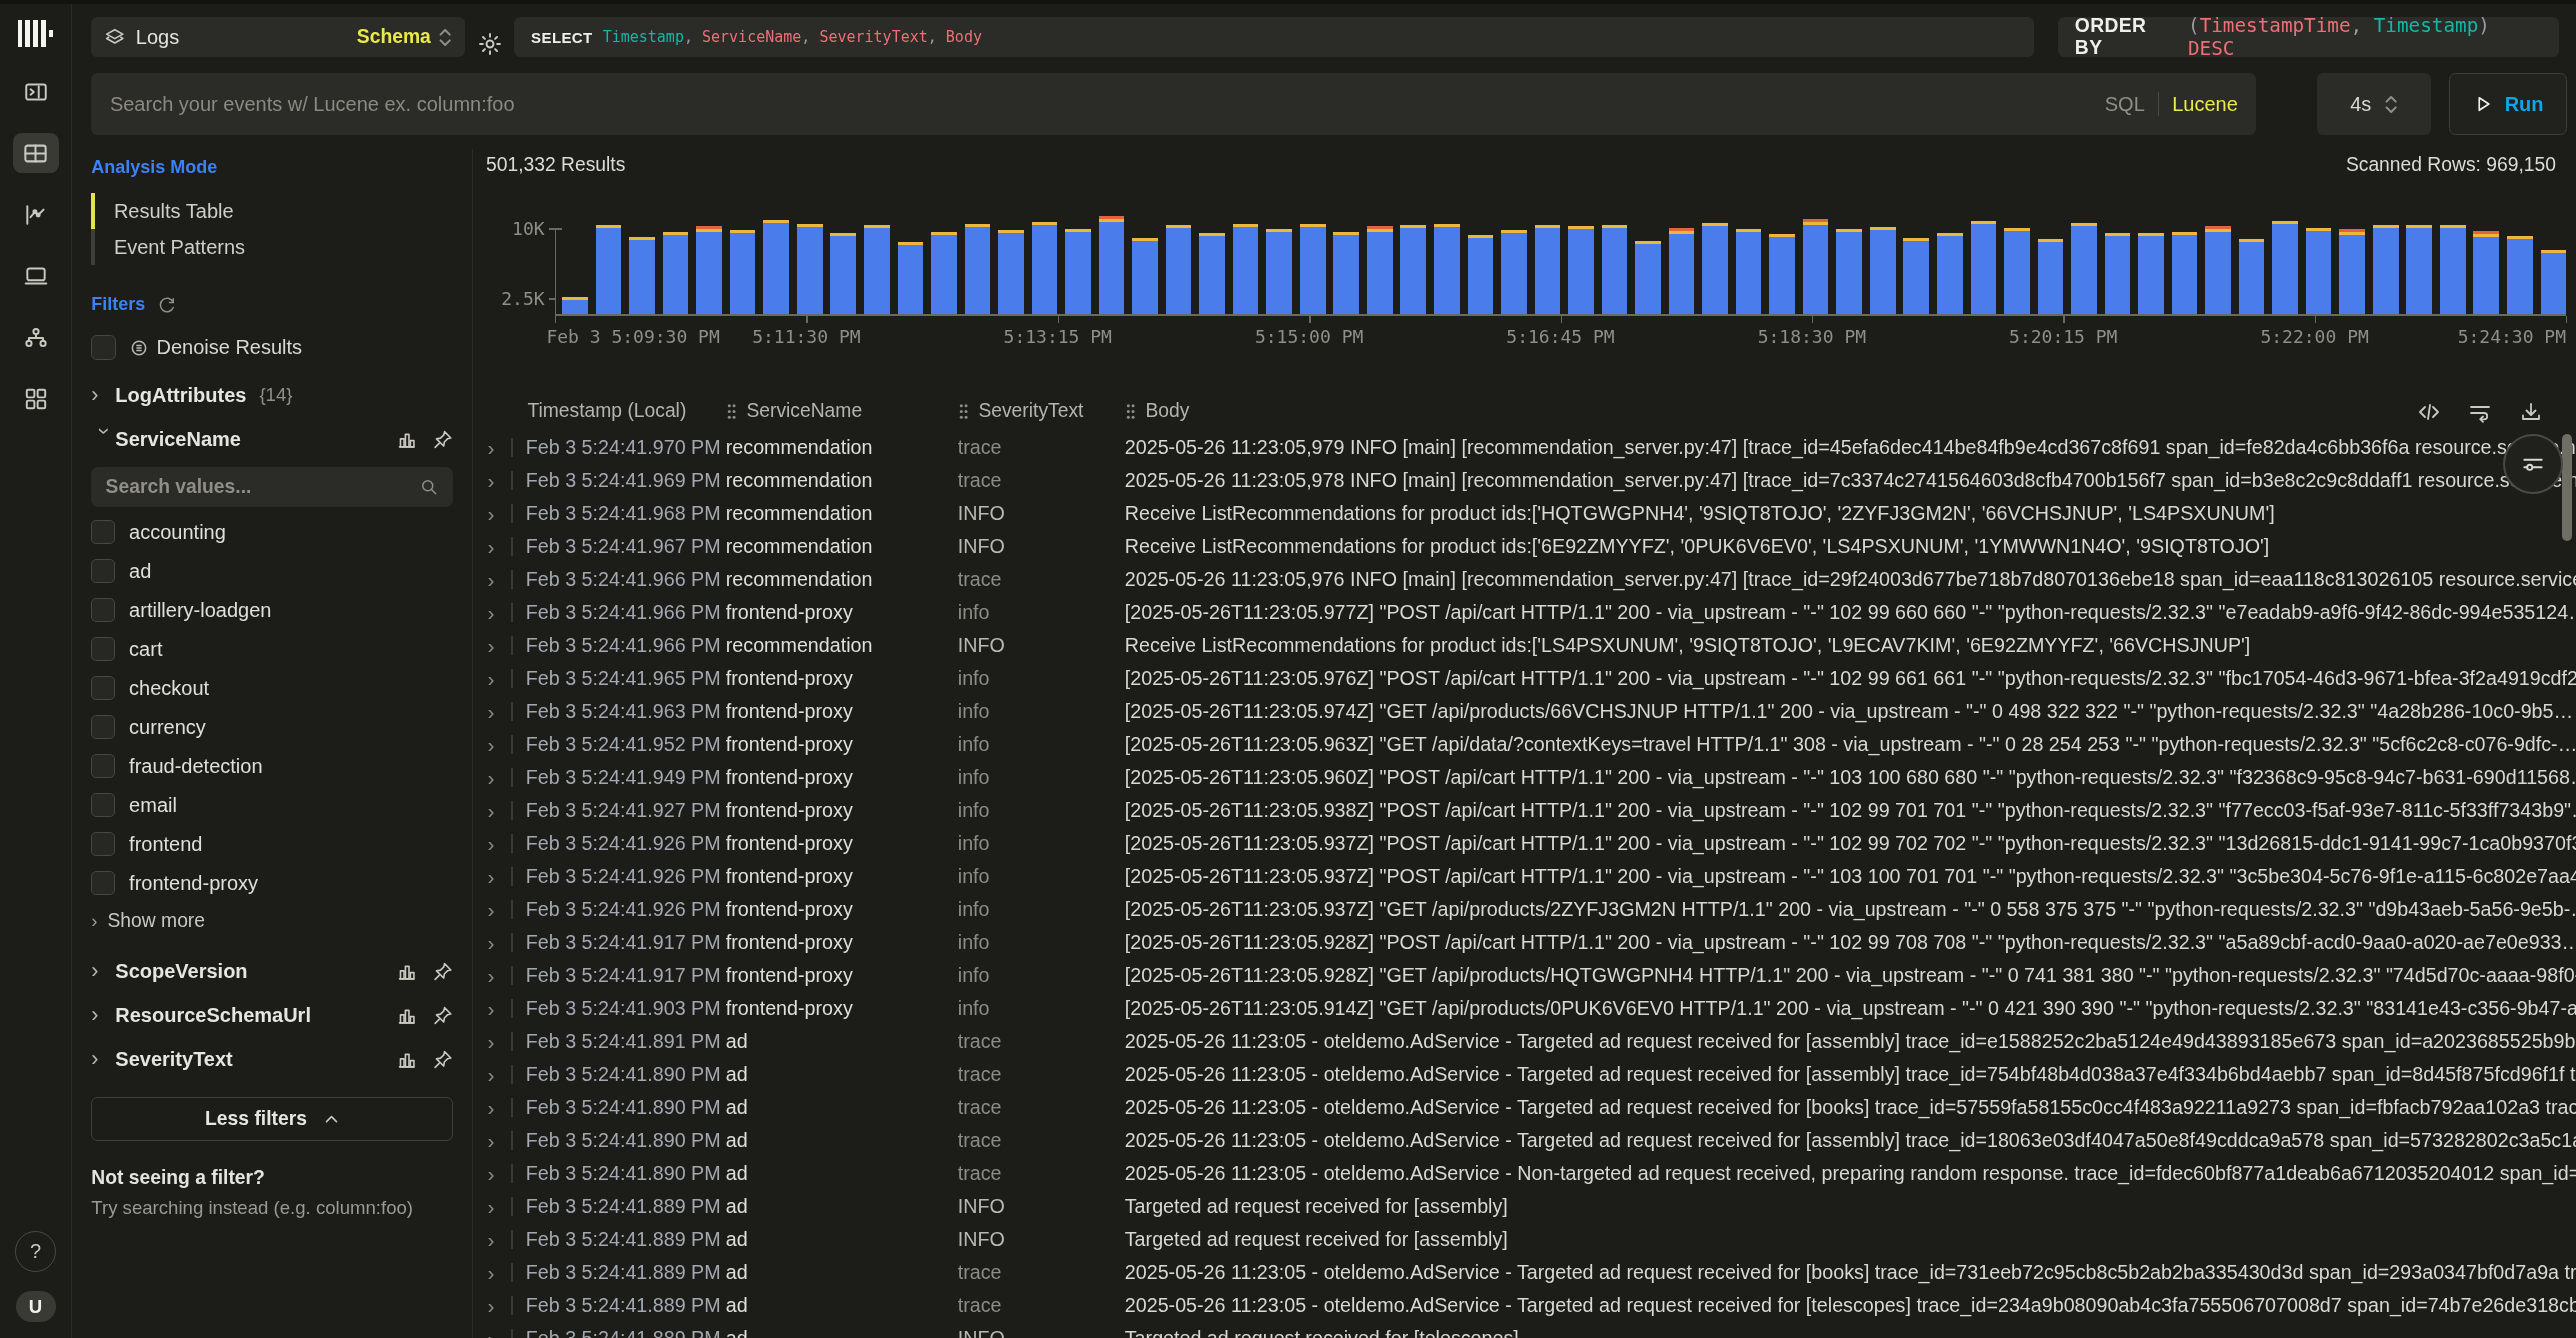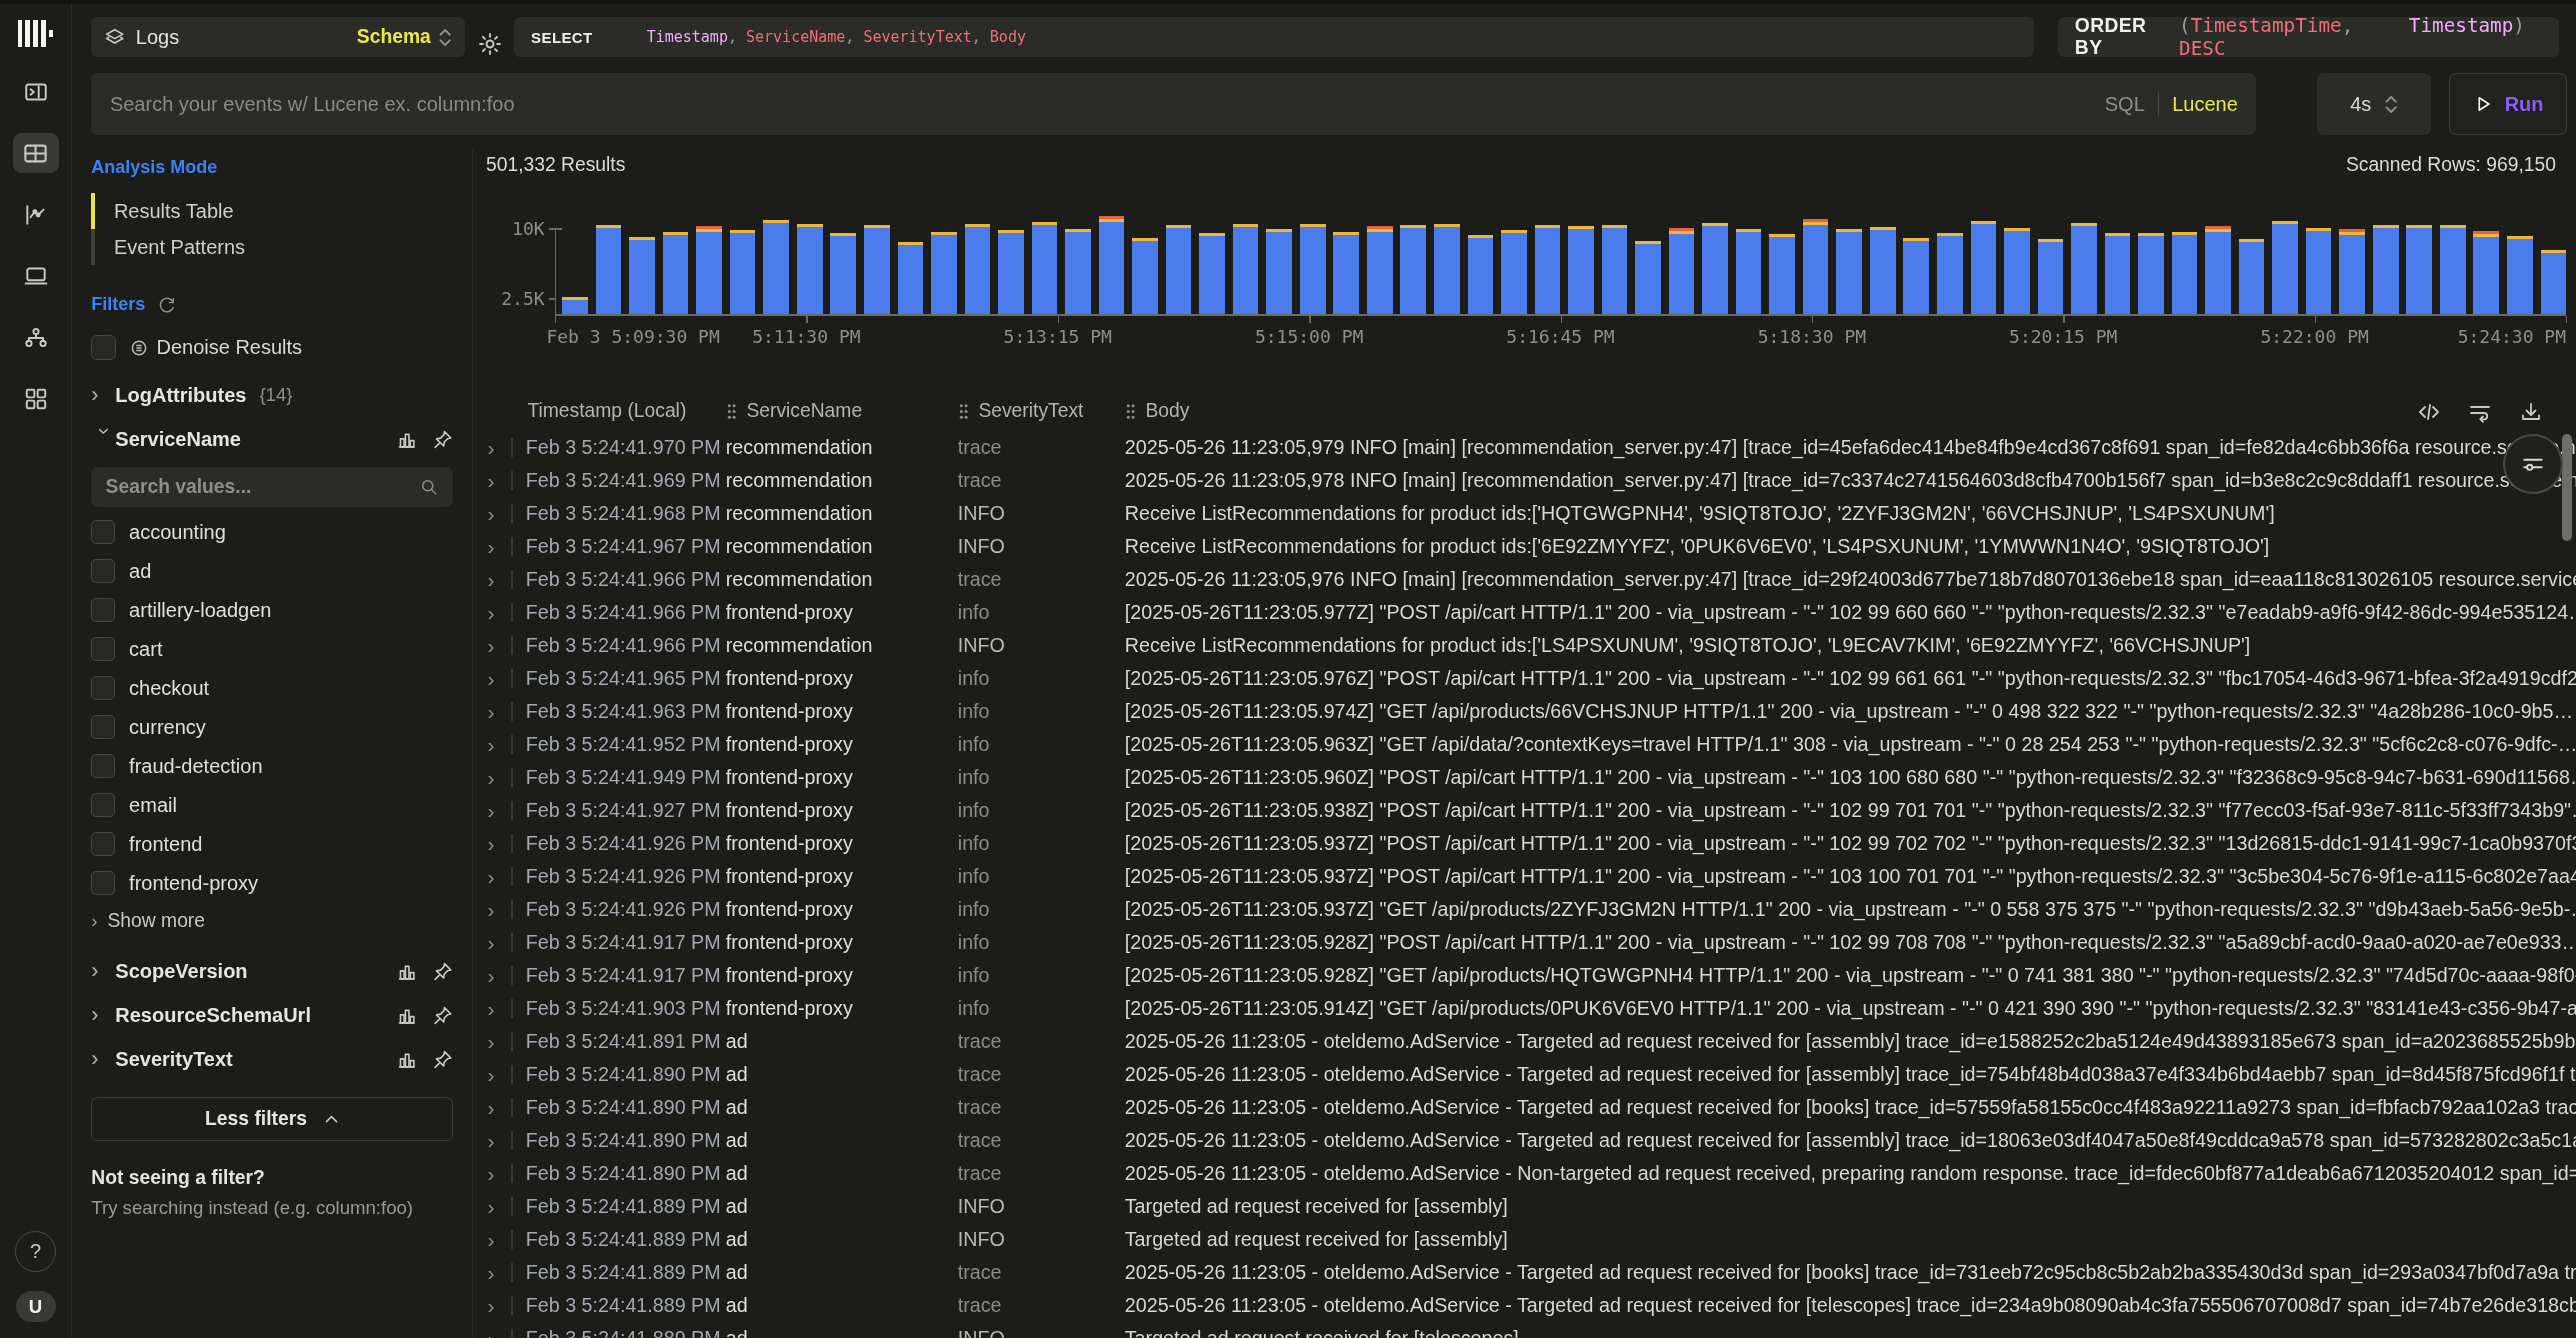--- a/index.html
+++ b/index.html
@@ -29,37 +29,37 @@
   .row1{display:flex;align-items:flex-end;padding:11.4px 8.6px 0 19.3px;height:46px;box-sizing:content-box;flex:0 0 auto;}
   .panel{background:#2b2b27;border-radius:6.4px;height:40px;display:flex;align-items:center;box-sizing:border-box;}
   .source-select{width:374px;padding:0 13px;cursor:pointer;}
   .source-select .lbl{font-size:20px;color:#e4e4de;margin-left:10px;}
   .spacer{flex:1;}
   .schema{color:#e9e94c;font-size:19.3px;font-weight:bold;margin-right:7.2px;}
   .gear-btn{margin:0 11.4px;cursor:pointer;}
   .sql-bar{flex:1;margin-right:24px;padding:0 17px;font-family:"DejaVu Sans Mono",monospace;font-size:15px;cursor:text;}
   .orderby-bar{width:501px;margin-right:8.6px;padding:0 17px;font-family:"DejaVu Sans Mono",monospace;font-size:19.3px;cursor:text;}
   .kw{color:#f0f0ea;font-weight:bold;font-family:"Liberation Sans",sans-serif;letter-spacing:0.4px;margin-right:10px;}
-  .tok-purple{color:#f0abfc;margin-left:44px;}
+  .tok-purple{color:#14b8a6;}
   .tok-pink{color:#ef6f77;}
   .tok-gray{color:#9b9ba3;}
 
   .row2{display:flex;padding:15.7px 8.6px 0 19.3px;height:62px;flex:0 0 auto;}
   .bigpanel{background:#2b2b27;border-radius:6.4px;height:62px;display:flex;align-items:center;box-sizing:border-box;}
   .search-box{flex:1;margin-right:43px;padding:0 18.6px;cursor:text;}
   .search-ph{color:#8a8a82;font-size:20px;}
   .mode-sql{color:#8f8f87;font-size:20px;cursor:pointer;}
   .mode-div{width:1.4px;height:24px;background:#4a4a44;margin:0 13px;}
   .mode-lucene{color:#e9e94c;font-size:20px;cursor:pointer;}
   .livetail{width:497px;padding-left:21.5px;cursor:pointer;}
   .livetail .lbl{color:#efef52;font-size:21px;margin-left:13px;}
   .interval{width:114px;margin-left:18px;justify-content:center;gap:13px;cursor:pointer;}
   .interval .lbl{font-size:20px;color:#d9d9d3;}
   .run-btn{width:118px;margin-left:18px;background:#21211e;border:1.4px solid #3e3e39;justify-content:center;gap:11.4px;cursor:pointer;}
-  .run-btn .lbl{font-size:20px;font-weight:bold;color:#8b5cf6;}
+  .run-btn .lbl{font-size:20px;font-weight:bold;color:#0ea5e9;}
 
   
   .main{flex:1;display:flex;min-height:0;margin-top:14.3px;}
   .sidebar{width:401px;flex:0 0 401px;border-right:1.4px solid #2a2a26;padding:7.2px 18.6px 0 19.3px;box-sizing:border-box;overflow:hidden;}
   .sec-label{color:#3b82f6;font-size:18px;font-weight:bold;}
   .mode-list{margin-top:15.7px;}
   .mode-item{display:flex;align-items:center;height:36px;padding-left:18.6px;border-left:4.3px solid #3f3f3a;
              font-size:20px;color:#cfcfc9;cursor:pointer;}
   .mode-item.active{border-left-color:#e3e34a;color:#ededе7;}
   .filters-head{margin-top:29px;display:flex;align-items:center;gap:11.4px;}

